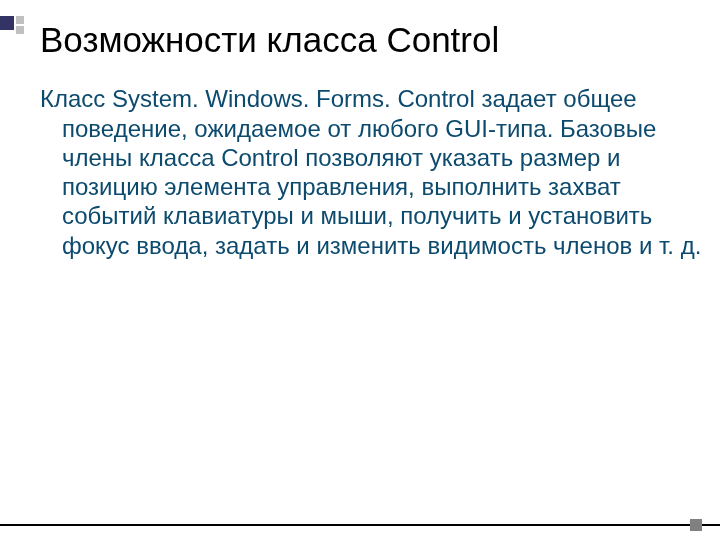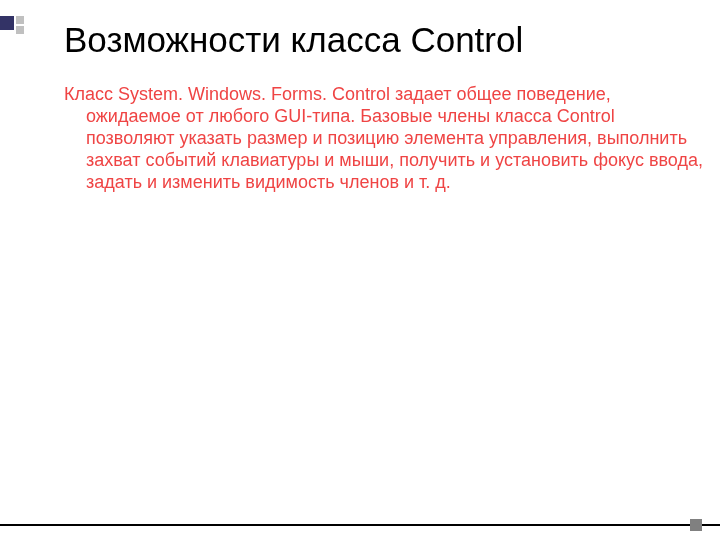--- a/index.html
+++ b/index.html
@@ -29,32 +29,31 @@
     flex-direction: column;
     gap: 2px;
   }
   .bullet-square-small {
     width: 8px;
     height: 8px;
     background: #c0c0c0;
   }
   .content {
     padding: 20px 12px 0 40px;
-    margin-left: 24px;
   }
   .title {
     font-size: 35px;
     font-weight: 400;
     color: #000;
     margin-bottom: 24px;
     line-height: 1.15;
   }
   .body-text {
-    font-size: 18px;
-    color: #ef4444;
+    font-size: 24px;
+    color: #0c4a6e;
     line-height: 1.22;
     padding-left: 0;
   }
   .body-text .indent {
     display: block;
     padding-left: 22px;
     text-indent: -22px;
   }
   .footer-line {
     position: absolute;

